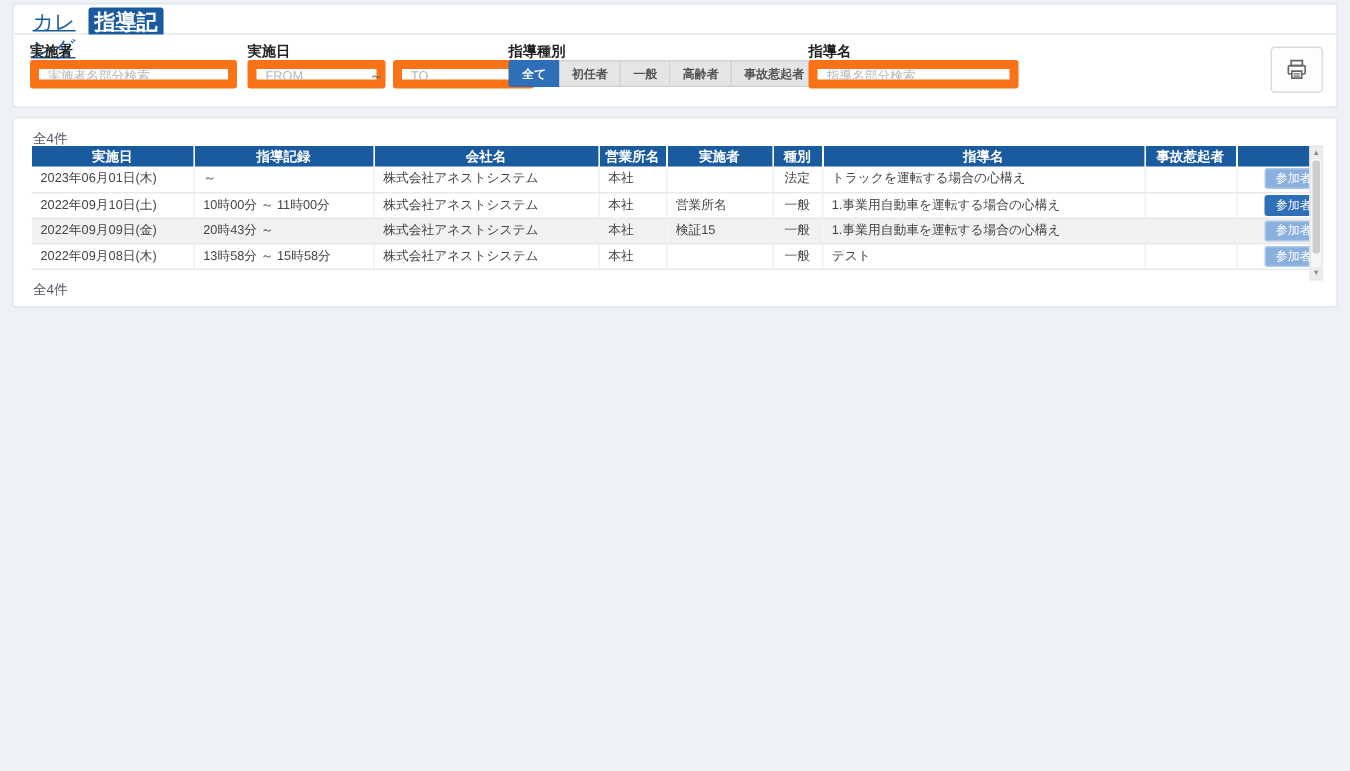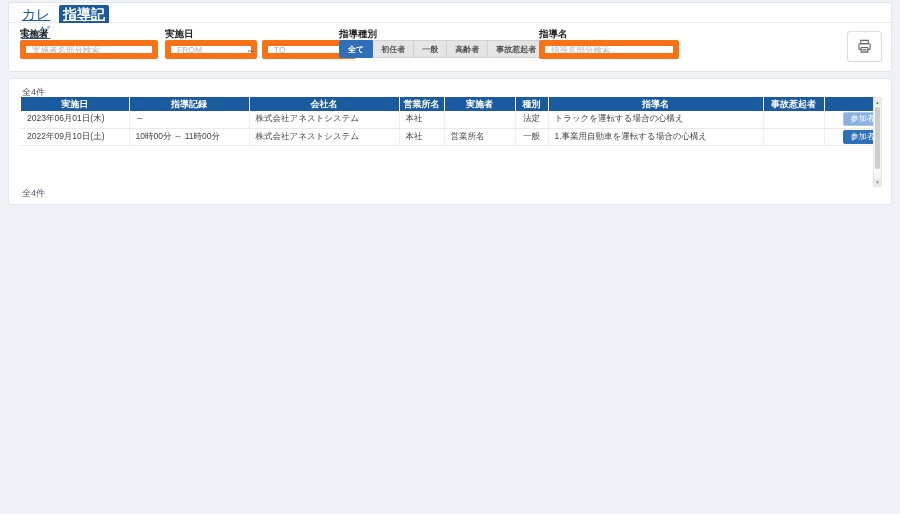--- a/index.html
+++ b/index.html
@@ -176,20 +176,42 @@
             <td>2022年09月10日(土)</td>
             <td>10時00分 ～ 11時00分</td>
             <td>株式会社アネストシステム</td>
             <td>本社</td>
             <td>営業所名</td>
             <td class="center">一般</td>
             <td>1.事業用自動車を運転する場合の心構え</td>
             <td></td>
             <td class="btn-cell"><button class="participants-btn dark">参加者</button></td>
           </tr>
+          <tr class="shaded">
+            <td>2022年09月09日(金)</td>
+            <td>20時43分 ～</td>
+            <td>株式会社アネストシステム</td>
+            <td>本社</td>
+            <td>検証15</td>
+            <td class="center">一般</td>
+            <td>1.事業用自動車を運転する場合の心構え</td>
+            <td></td>
+            <td class="btn-cell"><button class="participants-btn light">参加者</button></td>
+          </tr>
+          <tr>
+            <td>2022年09月08日(木)</td>
+            <td>13時58分 ～ 15時58分</td>
+            <td>株式会社アネストシステム</td>
+            <td>本社</td>
+            <td></td>
+            <td class="center">一般</td>
+            <td>テスト</td>
+            <td></td>
+            <td class="btn-cell"><button class="participants-btn light">参加者</button></td>
+          </tr>
         </tbody>
     </table>
 
     <div class="vscroll">
       <div class="arrow up">▲</div>
       <div class="thumb"></div>
       <div class="arrow down">▼</div>
     </div>
   </div>
 

